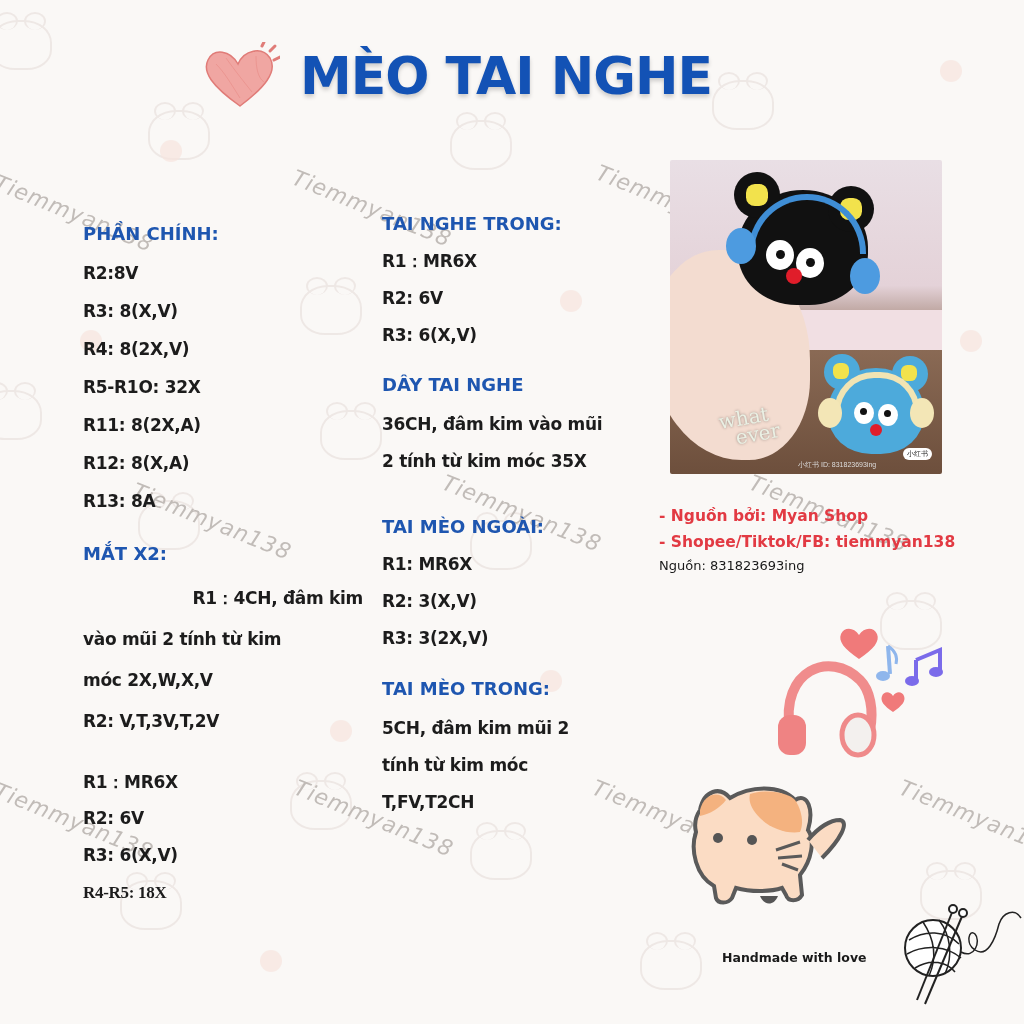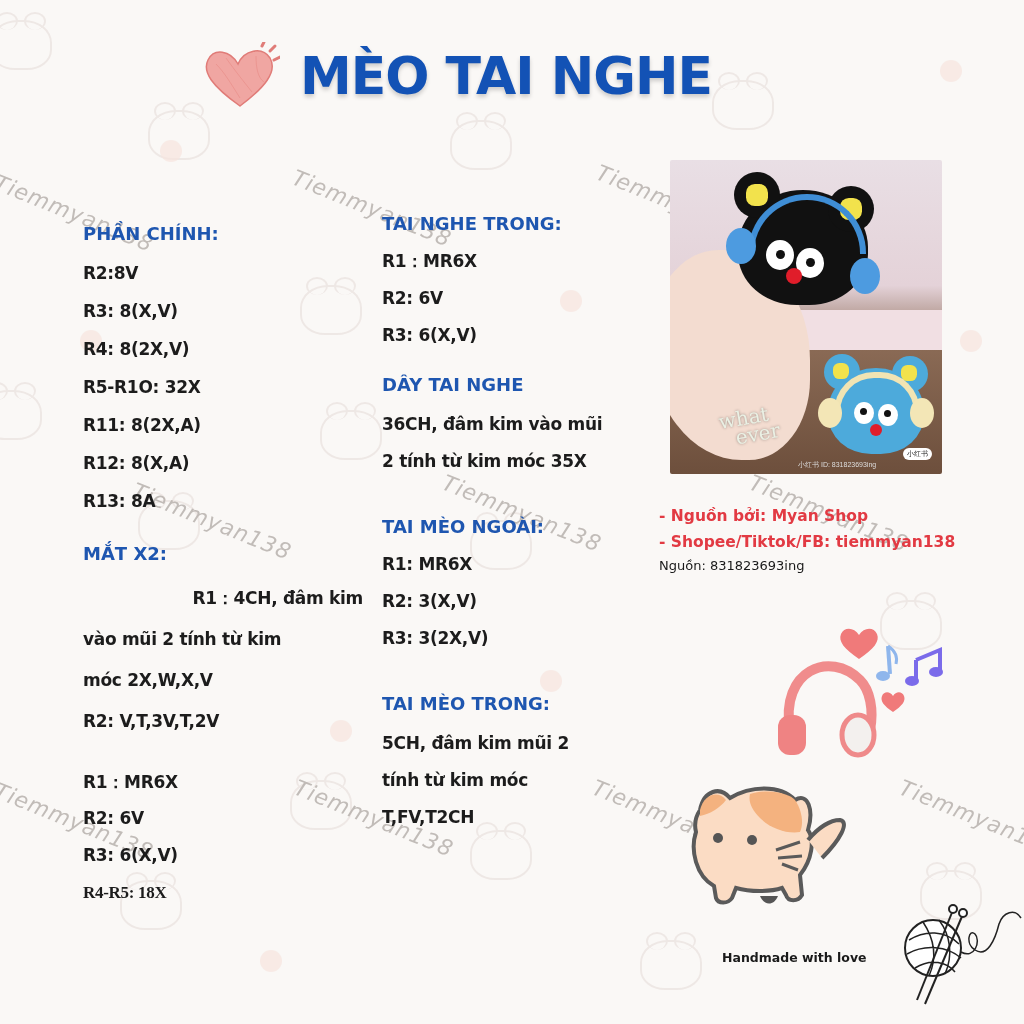--- a/index.html
+++ b/index.html
@@ -200,21 +200,21 @@
     <div class="section-title" style="margin-bottom:6px;">DÂY TAI NGHE</div>
     <div class="line">36CH, đâm kim vào mũi</div>
     <div class="line">2 tính từ kim móc 35X</div>
   </div>
   <div class="section" style="margin-top:34px;">
     <div class="section-title" style="margin-bottom:4px;">TAI MÈO NGOÀI:</div>
     <div class="line">R1: MR6X</div>
     <div class="line">R2: 3(X,V)</div>
     <div class="line">R3: 3(2X,V)</div>
   </div>
-  <div class="section" style="margin-top:34px;">
+  <div class="section" style="margin-top:19px;">
     <div class="section-title" style="margin-bottom:6px;">TAI MÈO TRONG:</div>
     <div class="line">5CH, đâm kim mũi 2</div>
     <div class="line">tính từ kim móc</div>
     <div class="line">T,FV,T2CH</div>
   </div>
 </div>
 
 <div class="photo">
   <div class="shelf"></div>
   <div class="hand"></div>

